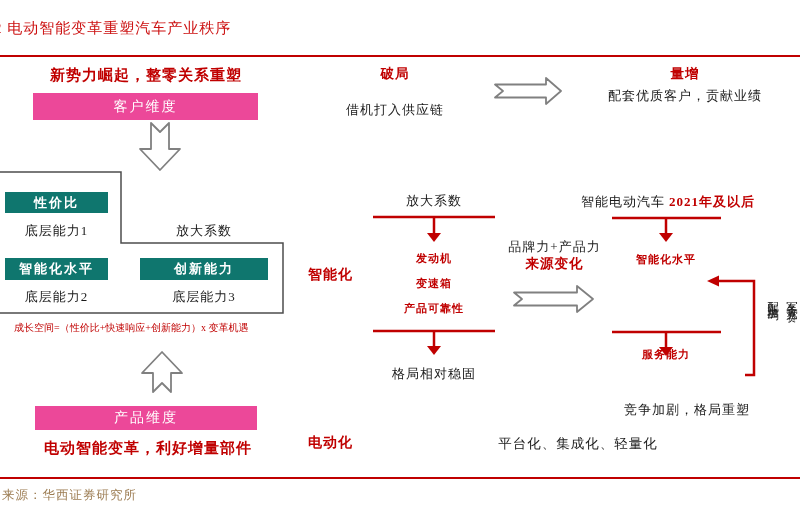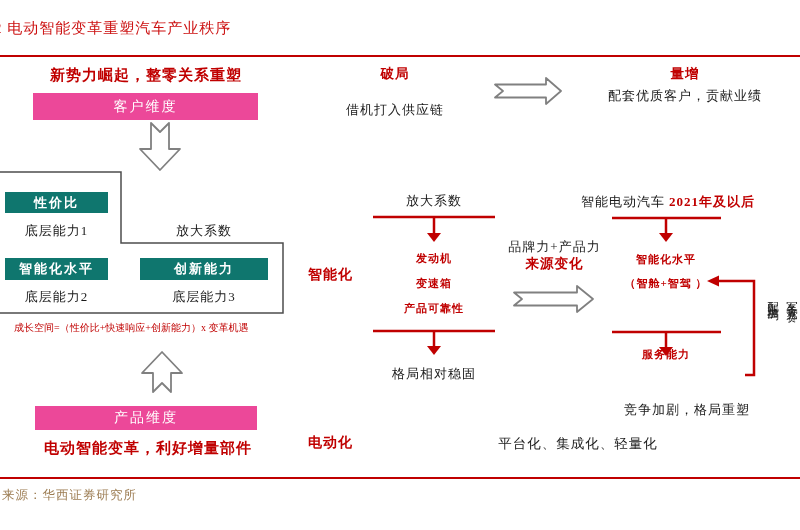--- a/index.html
+++ b/index.html
@@ -105,21 +105,20 @@
   <div class="abs body13 ctr" style="left:370px;top:365px;width:128px;">格局相对稳固</div>
 
   <div class="abs body13 ctr" style="left:497px;top:238px;width:115px;">品牌力+产品力</div>
   <div class="abs h-red ctr" style="left:497px;top:255px;width:115px;">来源变化</div>
 
   <div class="abs ctr" style="left:572px;top:192px;width:192px;white-space:nowrap;">
     <span class="body13">智能电动汽车</span>
     <span class="h-red" style="font-size:13px;">2021年及以后</span>
   </div>
   <div class="abs item-red ctr" style="left:606px;top:252px;width:120px;">智能化水平</div>
-  <div class="abs item-red ctr" style="left:606px;top:276px;width:120px;">（智舱+智驾 ）</div>
   <div class="abs item-red ctr" style="left:606px;top:307px;width:120px;margin-top:40px;">服务能力</div>
   <div class="abs body13 ctr" style="left:615px;top:365px;width:144px;margin-top:36px;">竞争加剧，格局重塑</div>
 
   <div class="abs vtxt" style="left:766px;top:292px;">
     <span class="vcol">配置加码</span>
     <span class="vcol">军备竞赛</span>
   </div>
 
   <div class="abs rowlab" style="left:308px;top:434px;">电动化</div>
   <div class="abs body13 ctr" style="left:478px;top:435px;width:200px;font-size:13.5px;">平台化、集成化、轻量化</div>

